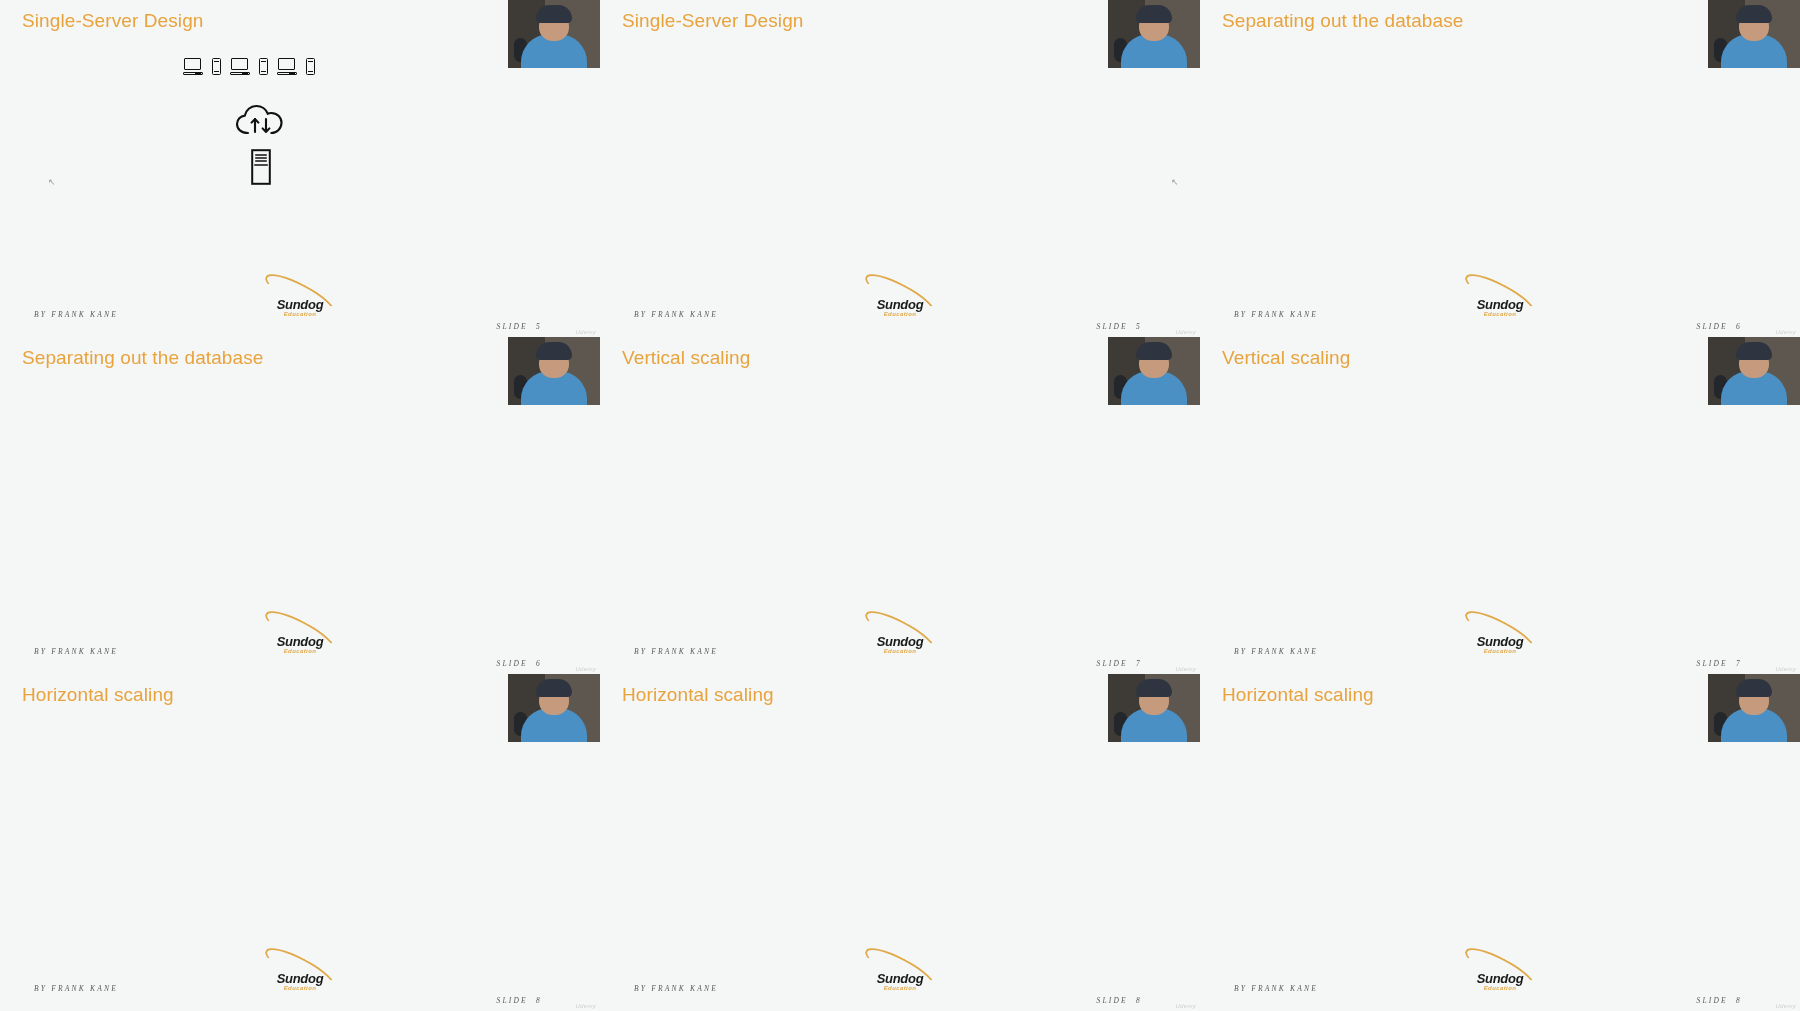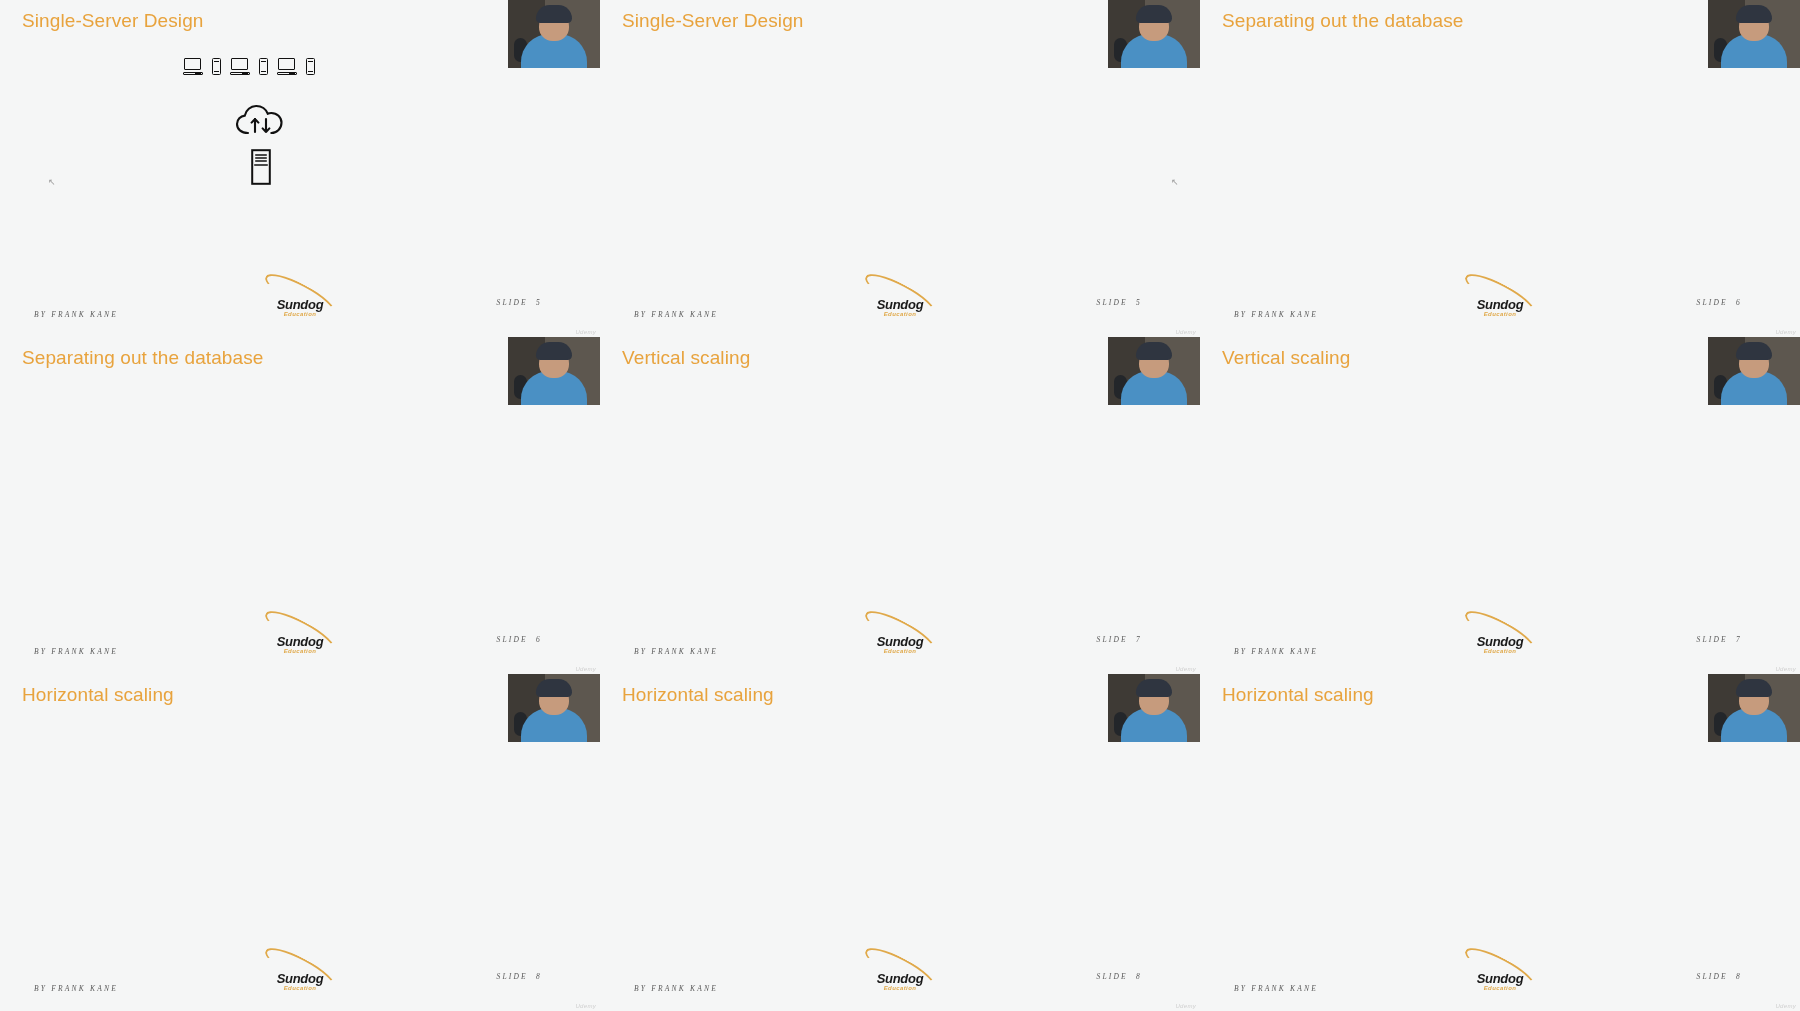--- a/index.html
+++ b/index.html
@@ -74,21 +74,21 @@
 
   
   .footer{position:absolute;left:0;right:0;bottom:0;height:52px;font-style:italic;}
   .byline{
     position:absolute;left:34px;bottom:18px;
     font-size:7.5px;letter-spacing:2.2px;
     color:#5a5a5a;
     font-family:"Liberation Serif", serif;
   }
   .slideno{
-    position:absolute;right:58px;bottom:30px;
+    position:absolute;right:58px;bottom:6px;
     font-size:7.5px;letter-spacing:2.2px;
     color:#5a5a5a;
     font-family:"Liberation Serif", serif;
   }
   .logo{
     position:absolute;left:50%;bottom:17px;
     transform:translateX(-50%);
     width:78px;height:36px;
   }
   .logo .arc{

